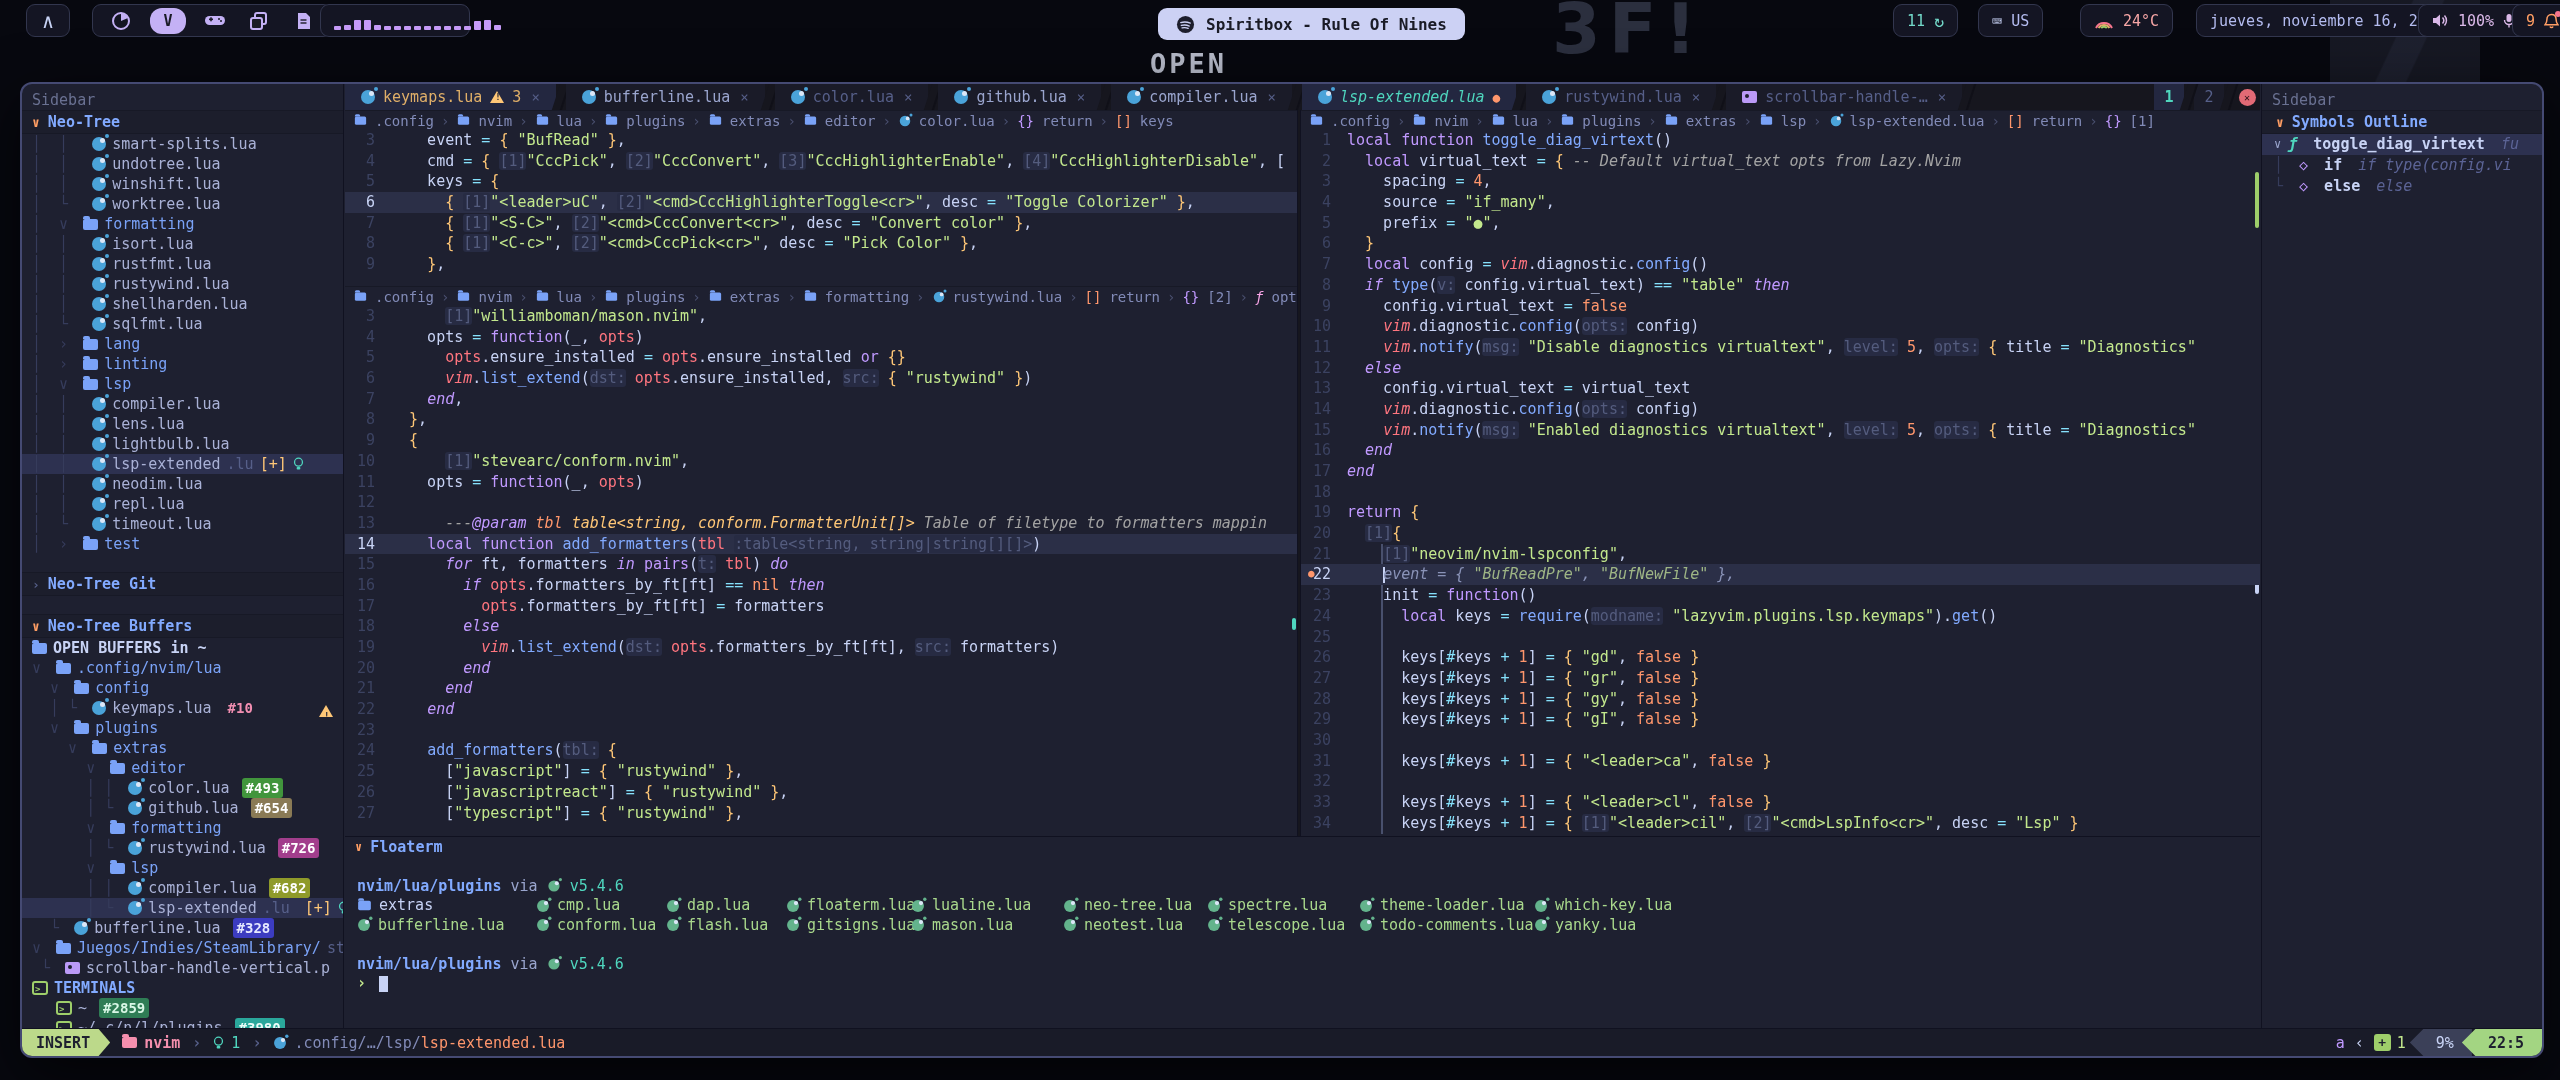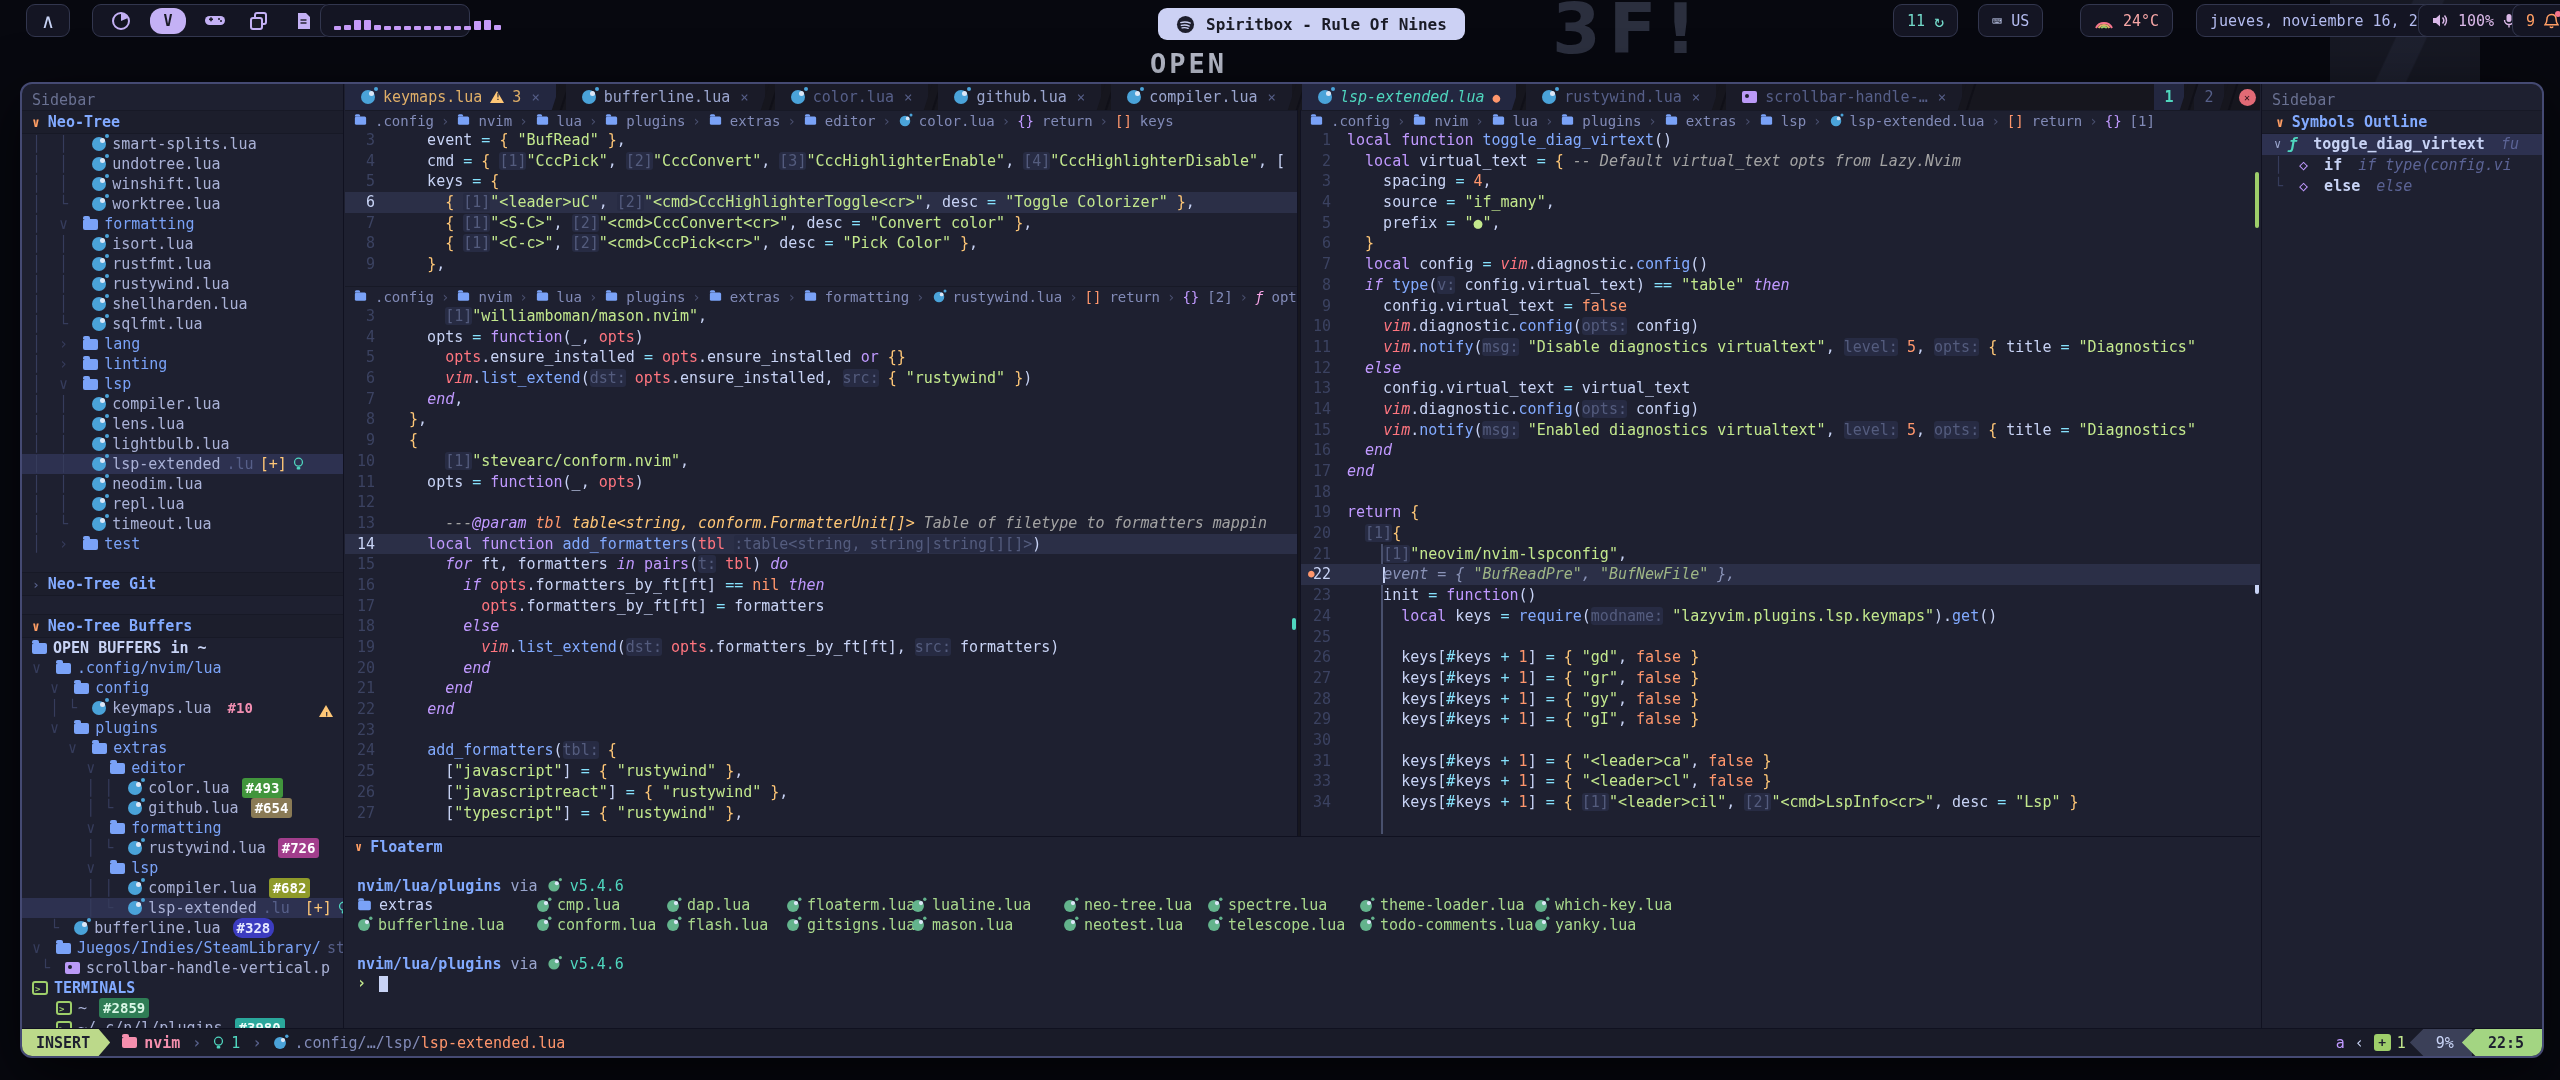--- a/index.html
+++ b/index.html
@@ -303,21 +303,21 @@
         <div class="trow"><span class="g">      │ │ </span><span class="ic-lua"></span><span class="lbl-file">color.lua</span><span class="badge" style="background: rgb(65, 149, 60); color: rgb(255, 255, 255);">#493</span></div>
         <div class="trow"><span class="g">      │ └ </span><span class="ic-lua"></span><span class="lbl-file">github.lua</span><span class="badge" style="background: rgb(138, 122, 85); color: rgb(255, 255, 255);">#654</span></div>
         <div class="trow"><span class="g">      ∨ </span><span class="ic-folder"></span><span class="lbl-folder">formatting</span></div>
         <div class="trow"><span class="g">      │ └ </span><span class="ic-lua"></span><span class="lbl-file">rustywind.lua</span><span class="badge" style="background: rgb(162, 62, 140); color: rgb(255, 255, 255);">#726</span></div>
         <div class="trow"><span class="g">      ∨ </span><span class="ic-folder"></span><span class="lbl-folder">lsp</span></div>
         <div class="trow"><span class="g">      │ │ </span><span class="ic-lua"></span><span class="lbl-file">compiler.lua</span><span class="badge" style="background: rgb(143, 154, 42); color: rgb(255, 255, 255);">#682</span></div>
         <div class="trow sel"><span class="g">      │ └ </span><span class="ic-lua"></span><span class="lbl-file">lsp-extended</span><span class="lbl-dim">.lu </span><span class="flag">[+]</span><span class="ic-bulb"><svg width="11" height="14" viewBox="0 0 12 15">
               <circle cx="6" cy="5.5" r="4.3" fill="none" stroke="#4fd6be" stroke-width="1.4"></circle>
               <rect x="4" y="10.8" width="4" height="2.6" rx="1" fill="#4fd6be"></rect>
             </svg></span></div>
-        <div class="trow"><span class="g">  └ </span><span class="ic-lua"></span><span class="lbl-file">bufferline.lua</span><span class="badge" style="background: rgb(60, 60, 192); color: rgb(230, 233, 255); border-radius: 9px;">#328</span></div>
+        <div class="trow"><span class="g">  └ </span><span class="ic-lua"></span><span class="lbl-file">bufferline.lua</span><span class="badge" style="background: rgb(60, 60, 192); color: rgb(230, 233, 255);">#328</span></div>
         <div class="trow"><span class="g">∨ </span><span class="ic-folder"></span><span class="lbl-folder">Juegos/Indies/SteamLibrary/</span><span class="lbl-dim">st</span></div>
         <div class="trow"><span class="g"> └ </span><span class="ic-img"></span><span class="lbl-file">scrollbar-handle-vertical.p</span></div>
         <div class="trow"><span class="ic-term"></span><span class="lbl-terminals">TERMINALS</span></div>
         <div class="trow"><span class="g">  </span><span class="ic-term"></span><span class="lbl-file">~</span><span class="badge" style="background: rgb(47, 125, 85); color: rgb(217, 247, 230);">#2859</span></div>
         <div class="trow"><span class="g">  </span><span class="ic-term"></span><span class="lbl-file">~/.c/n/l/plugins</span><span class="badge" style="background: rgb(42, 167, 155); color: rgb(234, 252, 248);">#3980</span></div>
       </div>
   </div>
 
   <div class="main">
     <div class="tabbar" id="tabbar">
@@ -450,20 +450,21 @@
         <div class="crow cur"><span class="sign">●</span><span class="ln">22</span><span class="code"><span class="t-d">    </span><span class="cursor-beam"></span><span class="t-gh">event </span><span class="t-gh">= { </span><span class="t-ghs">"BufReadPre"</span><span class="t-gh">, </span><span class="t-ghs">"BufNewFile"</span><span class="t-gh"> },</span></span></div>
         <div class="crow"><span class="ln">23</span><span class="code"><span class="t-d">    init </span><span class="t-o">=</span><span class="t-d"> </span><span class="t-k">function</span><span class="t-d">()</span></span></div>
         <div class="crow"><span class="ln">24</span><span class="code"><span class="t-d">      </span><span class="t-k">local</span><span class="t-d"> keys </span><span class="t-o">=</span><span class="t-d"> </span><span class="t-f">require</span><span class="t-d">(</span><span class="t-h">modname:</span><span class="t-d"> </span><span class="t-s">"lazyvim.plugins.lsp.keymaps"</span><span class="t-d">).</span><span class="t-f">get</span><span class="t-d">()</span></span></div>
         <div class="crow"><span class="ln">25</span><span class="code"></span></div>
         <div class="crow"><span class="ln">26</span><span class="code"><span class="t-d">      keys[</span><span class="t-o">#</span><span class="t-d">keys </span><span class="t-o">+</span><span class="t-d"> </span><span class="t-n">1</span><span class="t-d">] </span><span class="t-o">=</span><span class="t-d"> </span><span class="t-b">{</span><span class="t-d"> </span><span class="t-s">"gd"</span><span class="t-d">, </span><span class="t-n">false</span><span class="t-d"> </span><span class="t-b">}</span></span></div>
         <div class="crow"><span class="ln">27</span><span class="code"><span class="t-d">      keys[</span><span class="t-o">#</span><span class="t-d">keys </span><span class="t-o">+</span><span class="t-d"> </span><span class="t-n">1</span><span class="t-d">] </span><span class="t-o">=</span><span class="t-d"> </span><span class="t-b">{</span><span class="t-d"> </span><span class="t-s">"gr"</span><span class="t-d">, </span><span class="t-n">false</span><span class="t-d"> </span><span class="t-b">}</span></span></div>
         <div class="crow"><span class="ln">28</span><span class="code"><span class="t-d">      keys[</span><span class="t-o">#</span><span class="t-d">keys </span><span class="t-o">+</span><span class="t-d"> </span><span class="t-n">1</span><span class="t-d">] </span><span class="t-o">=</span><span class="t-d"> </span><span class="t-b">{</span><span class="t-d"> </span><span class="t-s">"gy"</span><span class="t-d">, </span><span class="t-n">false</span><span class="t-d"> </span><span class="t-b">}</span></span></div>
         <div class="crow"><span class="ln">29</span><span class="code"><span class="t-d">      keys[</span><span class="t-o">#</span><span class="t-d">keys </span><span class="t-o">+</span><span class="t-d"> </span><span class="t-n">1</span><span class="t-d">] </span><span class="t-o">=</span><span class="t-d"> </span><span class="t-b">{</span><span class="t-d"> </span><span class="t-s">"gI"</span><span class="t-d">, </span><span class="t-n">false</span><span class="t-d"> </span><span class="t-b">}</span></span></div>
         <div class="crow"><span class="ln">30</span><span class="code"></span></div>
         <div class="crow"><span class="ln">31</span><span class="code"><span class="t-d">      keys[</span><span class="t-o">#</span><span class="t-d">keys </span><span class="t-o">+</span><span class="t-d"> </span><span class="t-n">1</span><span class="t-d">] </span><span class="t-o">=</span><span class="t-d"> </span><span class="t-b">{</span><span class="t-d"> </span><span class="t-s">"&lt;leader&gt;ca"</span><span class="t-d">, </span><span class="t-n">false</span><span class="t-d"> </span><span class="t-b">}</span></span></div>
+        <div class="crow"><span class="ln">32</span><span class="code"></span></div>
         <div class="crow"><span class="ln">33</span><span class="code"><span class="t-d">      keys[</span><span class="t-o">#</span><span class="t-d">keys </span><span class="t-o">+</span><span class="t-d"> </span><span class="t-n">1</span><span class="t-d">] </span><span class="t-o">=</span><span class="t-d"> </span><span class="t-b">{</span><span class="t-d"> </span><span class="t-s">"&lt;leader&gt;cl"</span><span class="t-d">, </span><span class="t-n">false</span><span class="t-d"> </span><span class="t-b">}</span></span></div>
         <div class="crow"><span class="ln">34</span><span class="code"><span class="t-d">      keys[</span><span class="t-o">#</span><span class="t-d">keys </span><span class="t-o">+</span><span class="t-d"> </span><span class="t-n">1</span><span class="t-d">] </span><span class="t-o">=</span><span class="t-d"> </span><span class="t-b">{</span><span class="t-d"> </span><span class="t-h">[1]</span><span class="t-s">"&lt;leader&gt;cil"</span><span class="t-d">, </span><span class="t-h">[2]</span><span class="t-s">"&lt;cmd&gt;LspInfo&lt;cr&gt;"</span><span class="t-d">, desc </span><span class="t-o">=</span><span class="t-d"> </span><span class="t-s">"Lsp"</span><span class="t-d"> </span><span class="t-b">}</span></span></div>
       </div>
 
     <div class="floaterm" id="floaterm">
       <div class="ft-head">
         <span class="chev">∨</span>
         <span class="t">Floaterm</span>
       </div>
       <div id="ft-body">

